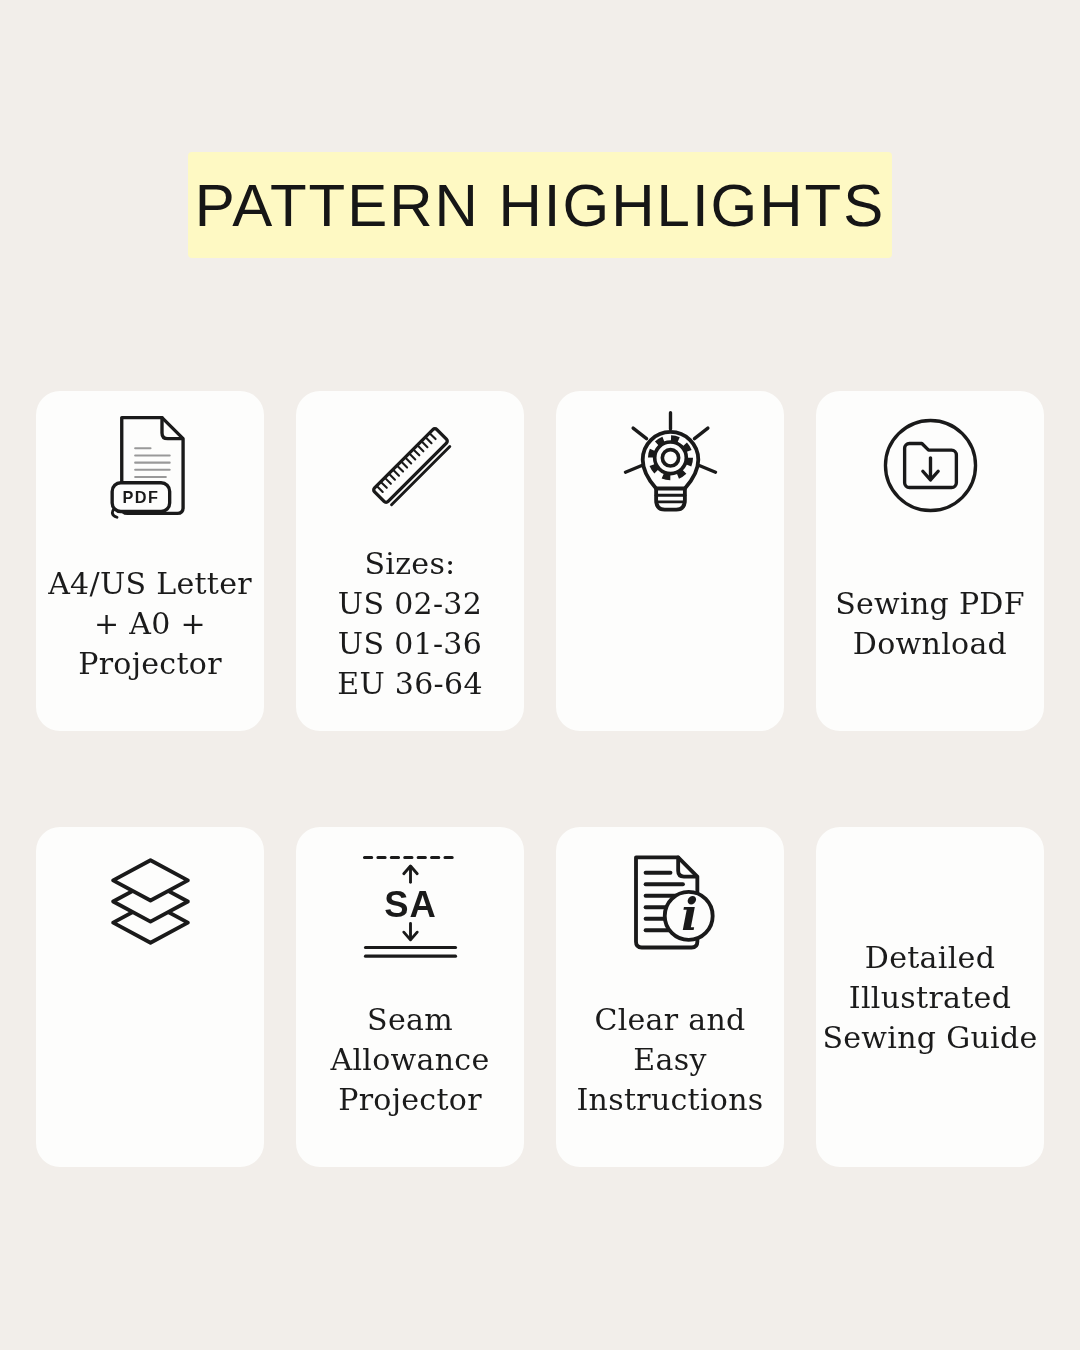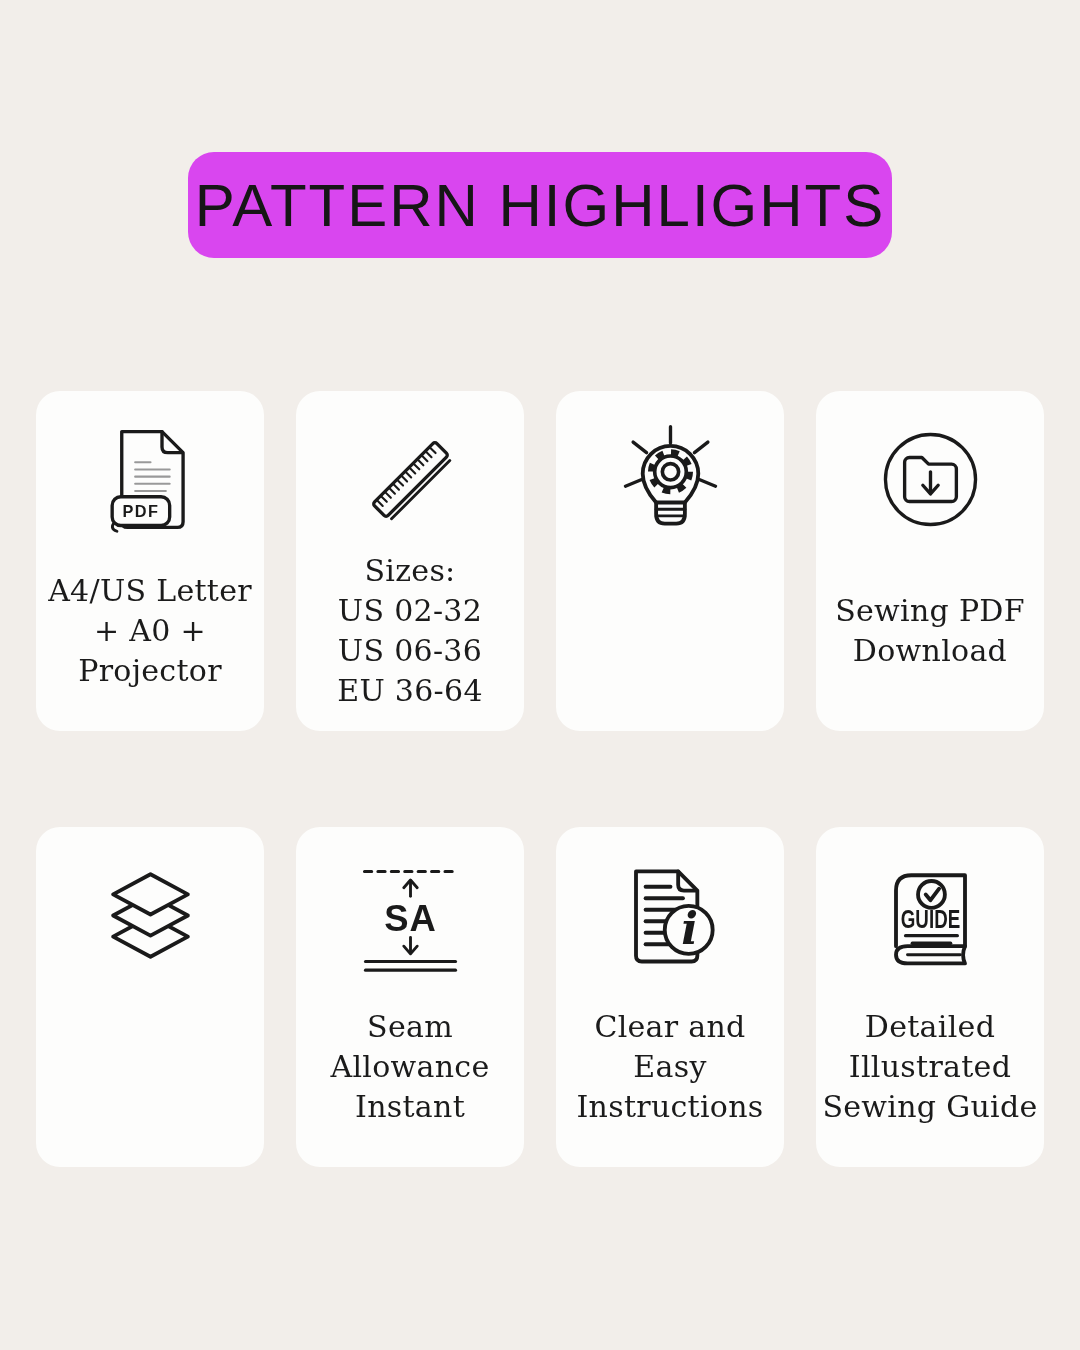--- a/index.html
+++ b/index.html
@@ -5,22 +5,22 @@
   * { margin: 0; padding: 0; box-sizing: border-box; }
   html, body { width: 1080px; height: 1350px; }
   body {
     background: #f2eeea;
     font-family: "Liberation Sans", sans-serif;
     overflow: hidden;
   }
   .title-card {
     width: 704px; height: 106px;
     margin: 152px auto 0;
-    background: #d946ef;
-    border-radius: 26px;
+    background: #fef9c3;
+    border-radius: 4px;
     display: flex; align-items: center; justify-content: center;
   }
   .page-title {
     font-family: "Liberation Sans", sans-serif;
     font-size: 60px;
     font-weight: 400;
     letter-spacing: 2px;
     color: #161616;
     white-space: nowrap;
   }
@@ -29,21 +29,21 @@
     display: grid;
     grid-template-columns: repeat(4, 228px);
     column-gap: 32px;
     row-gap: 96px;
   }
   .card {
     width: 228px; height: 340px;
     background: #fdfdfc;
     border-radius: 24px;
     display: flex; flex-direction: column; align-items: center;
-    padding-top: 26px;
+    padding-top: 12px;
   }
   .icon-wrap {
     height: 124px; width: 100%;
     display: flex; align-items: center; justify-content: center;
     flex: none;
   }
   .caption-wrap {
     flex: 1 1 auto; width: 100%;
     display: flex; align-items: center; justify-content: center;
     padding-bottom: 10px;
@@ -116,21 +116,21 @@
             <line x1="92" y1="51" x2="92" y2="59"></line>
               <line x1="98" y1="51" x2="98" y2="59"></line>
           </g>
           <line class="stroke" stroke-width="3" x1="17" y1="75" x2="103" y2="75"></line>
         </g>
       </svg>
     </div>
     <div class="caption-wrap">
       <div class="caption">Sizes:
 US 02-32
-US 06-36
+US 01-36
 EU 36-64</div>
     </div>
   </div>
 
   <div class="card">
     <div class="icon-wrap">
       <svg width="115" height="115" viewBox="0 0 120 120">
         <g stroke="#1a1a1a" stroke-width="3.5" stroke-linecap="round">
           <line x1="60" y1="5" x2="60" y2="22"></line>
           <line x1="21" y1="21" x2="35" y2="32"></line>
@@ -183,21 +183,21 @@
         <text class="svg-label" x="60" y="76" font-size="38" letter-spacing="1" text-anchor="middle">SA</text>
         <line class="stroke" stroke-width="3" x1="60" y1="83" x2="60" y2="97"></line>
         <path class="stroke" stroke-width="3" d="M53 92 L60 100 L67 92"></path>
         <line class="stroke" stroke-width="3.2" x1="13" y1="108" x2="107" y2="108"></line>
         <line class="stroke" stroke-width="3.2" x1="13" y1="117" x2="107" y2="117"></line>
       </svg>
     </div>
     <div class="caption-wrap">
       <div class="caption">Seam
 Allowance
-Instant</div>
+Projector</div>
     </div>
   </div>
 
   <div class="card">
     <div class="icon-wrap">
       <svg width="115" height="115" viewBox="0 0 120 120">
         <path class="stroke" stroke-width="4" d="M24 14 H68 L88 34 V102 Q88 108 82 108 H30 Q24 108 24 102 Z"></path>
         <path class="stroke" stroke-width="4" d="M68 14 V28 Q68 34 74 34 H87"></path>
         <g stroke="#1a1a1a" stroke-width="4" stroke-linecap="round">
           <line x1="34" y1="30" x2="60" y2="30"></line>
@@ -212,32 +212,20 @@
       </svg>
     </div>
     <div class="caption-wrap">
       <div class="caption">Clear and
 Easy
 Instructions</div>
     </div>
   </div>
 
   <div class="card">
-    <div class="icon-wrap">
-      <svg width="115" height="115" viewBox="0 0 120 120">
-        <path class="stroke" stroke-width="4" d="M24 92 V34 Q24 18 40 18 H96 V92"></path>
-        <path class="stroke fillbg" stroke-width="4" d="M96 92 H36 Q24 92 24 101 Q24 110 36 110 H96 Q92 101 96 92 Z"></path>
-        <line class="stroke" stroke-width="3" x1="36" y1="101" x2="91" y2="101"></line>
-        <circle class="stroke" stroke-width="4" cx="61" cy="38" r="14"></circle>
-        <path class="stroke" stroke-width="4" d="M55 38 L60 44 L69 32"></path>
-        <text class="svg-label" x="60" y="73" font-size="26" text-anchor="middle" textLength="62" lengthAdjust="spacingAndGlyphs">GUIDE</text>
-        <line class="stroke" stroke-width="3.5" x1="34" y1="81" x2="88" y2="81"></line>
-        <line class="stroke" stroke-width="3.5" x1="41" y1="89" x2="81" y2="89"></line>
-      </svg>
-    </div>
     <div class="caption-wrap">
       <div class="caption">Detailed
 Illustrated
 Sewing Guide</div>
     </div>
   </div>
 
 </div>
 
 </body></html>

